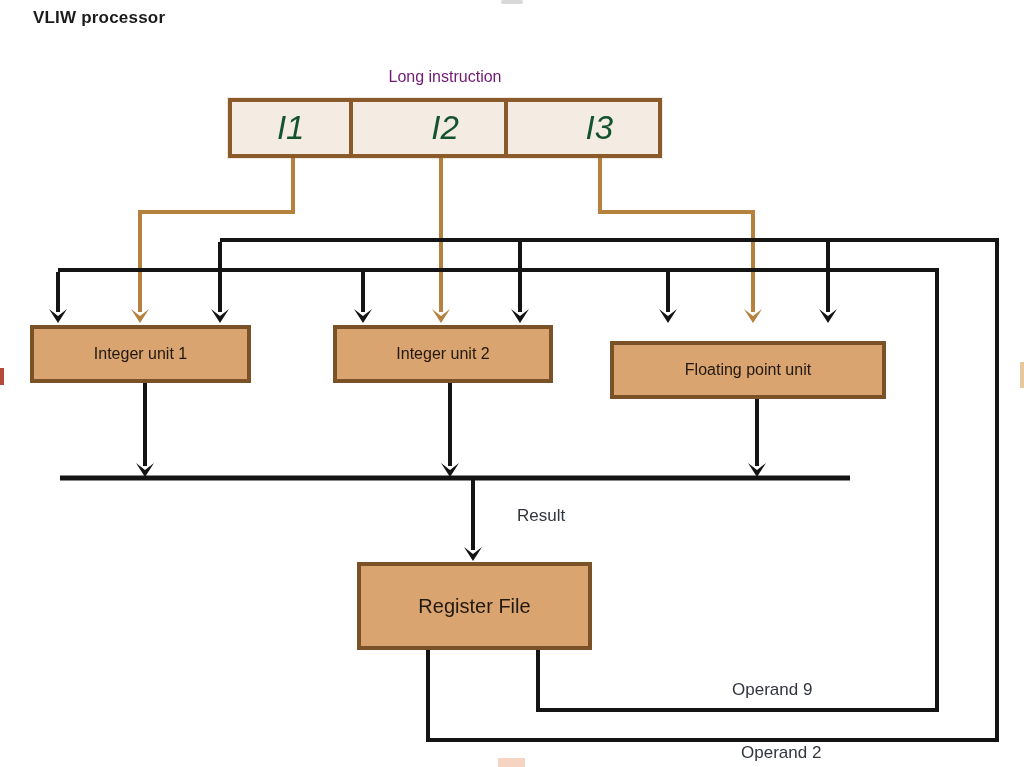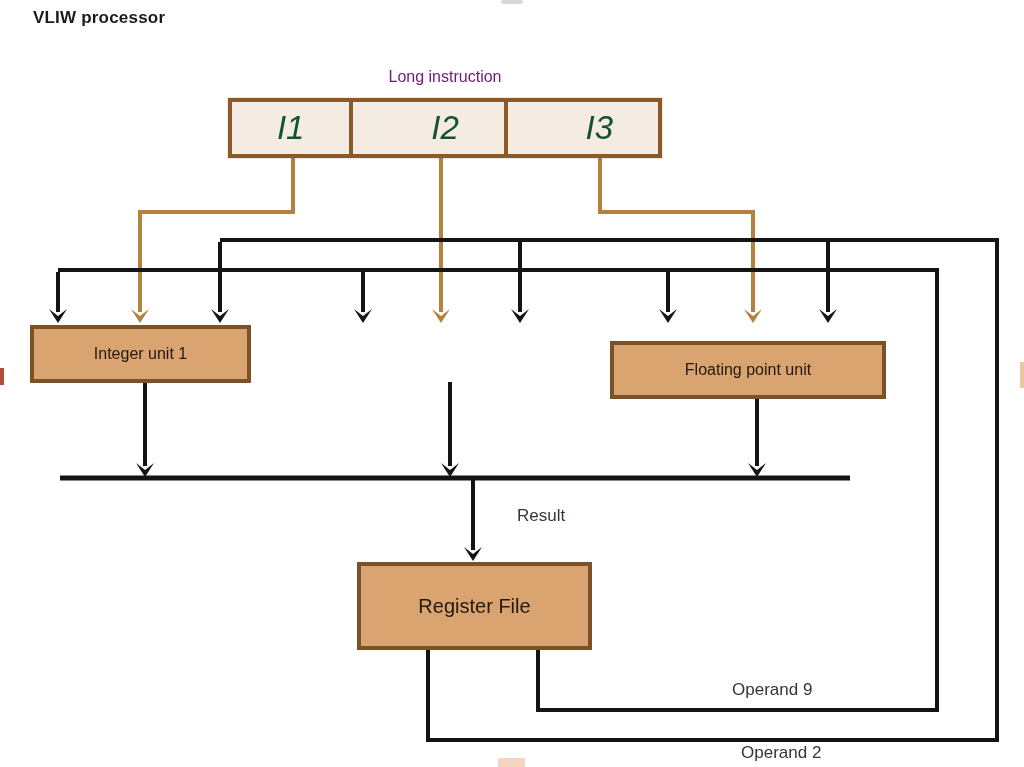--- a/index.html
+++ b/index.html
@@ -107,20 +107,21 @@
 
   <div id="long-instruction-label" class="abs">Long instruction</div>
 
   <div id="instruction-box" class="abs">
     <div class="instr-cell">I1</div>
     <div class="instr-cell">I2</div>
     <div class="instr-cell">I3</div>
   </div>
 
   <div id="unit-integer-1" class="unit-box abs">Integer unit 1</div>
+  <div id="unit-integer-2" class="unit-box abs">Integer unit 2</div>
   <div id="unit-fpu" class="unit-box abs">Floating point unit</div>
 
   <div id="register-file-box" class="abs">Register File</div>
 
   <div id="result-label" class="abs flow-label">Result</div>
   <div id="operand1-label" class="abs flow-label">Operand 9</div>
   <div id="operand2-label" class="abs flow-label">Operand 2</div>
 
   <div id="artifact-top" class="abs"></div>
   <div id="artifact-bottom" class="abs"></div>

